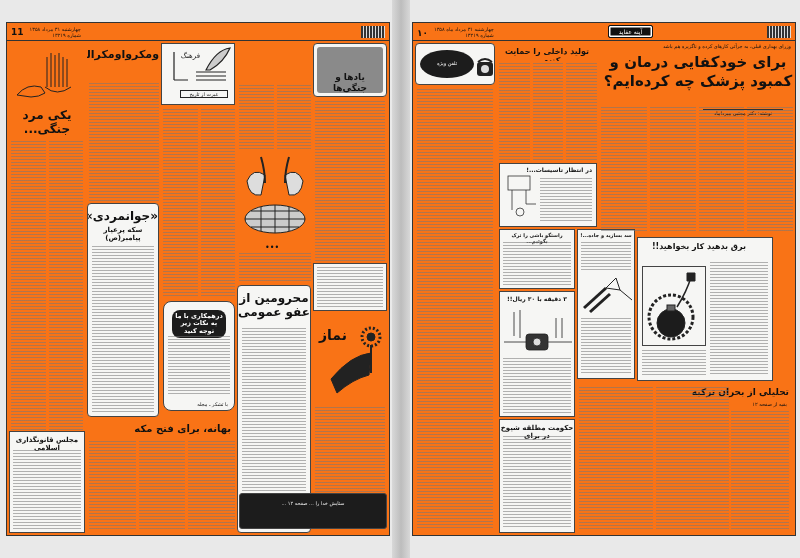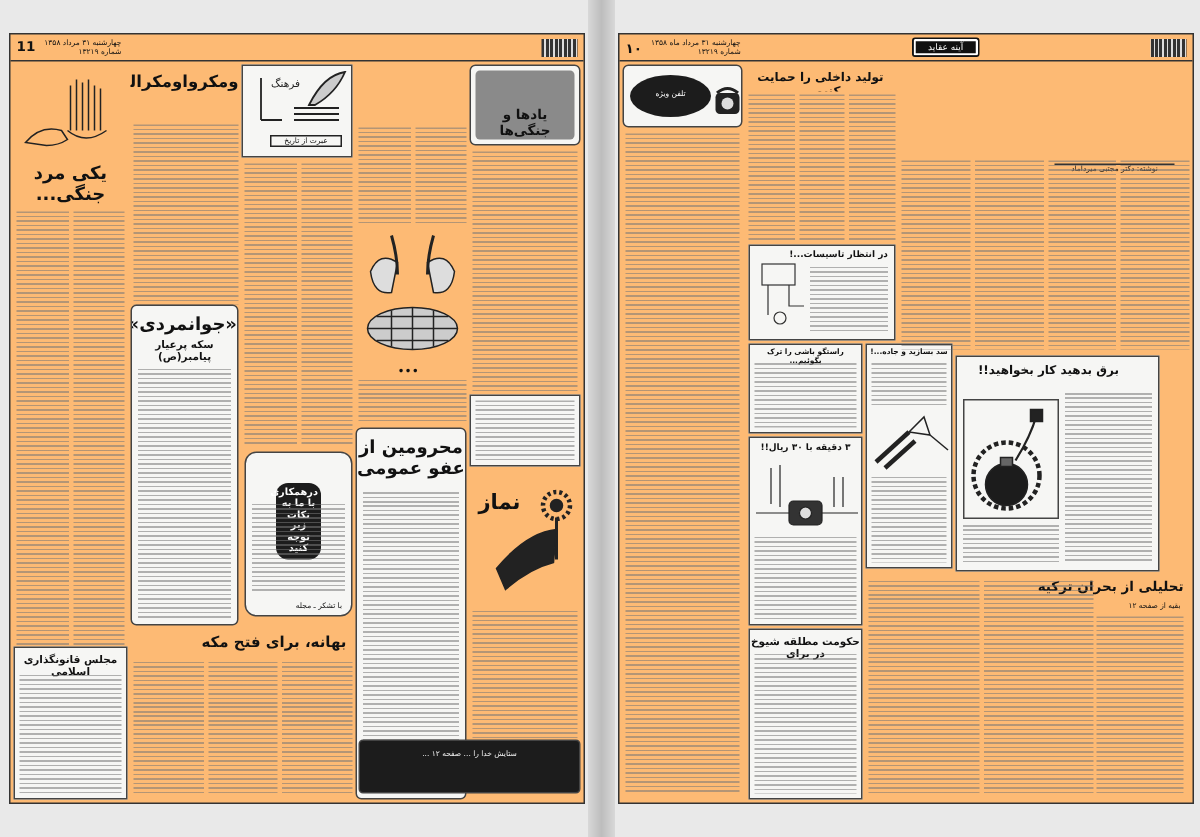--- a/index.html
+++ b/index.html
@@ -1,18 +1,18 @@
 <!DOCTYPE html>
 <html><head>
 <meta charset="utf-8">
 <style>
   * { box-sizing: border-box; margin: 0; padding: 0; }
   html, body { width: 800px; height: 558px; overflow: hidden; background: #e9e9e9; }
   body { position: relative; font-family: "DejaVu Sans", sans-serif; color: #111; }
-  .page { position: absolute; top: 22px; height: 514px; background: #fdba74; border: 1.5px solid #333; }
+  .page { position: absolute; top: 22px; height: 514px; background: #f97316; border: 1.5px solid #333; }
   .page.left { left: 6px; width: 384px; }
   .page.right { left: 412px; width: 384px; }
   .gutter { position: absolute; left: 392px; top: 0; width: 18px; height: 558px; background: linear-gradient(90deg,#d8d8d8,#bdbdbd 50%,#d8d8d8); }
   .masthead { position: absolute; left: 0; right: 0; top: 0; height: 18px; border-bottom: 1.5px solid #333; display: flex; align-items: center; justify-content: space-between; padding: 0 4px; font-size: 5px; }
   .pgnum { font-weight: bold; font-size: 9px; }
   .logo { width: 24px; height: 12px; background: repeating-linear-gradient(90deg,#333 0 2px,#ddd 2px 3px); }
   .hdr-label { background: #111; color: #fff; font-size: 6px; padding: 2px 10px; border-radius: 2px; border: 1.5px solid #111; box-shadow: inset 0 0 0 1.5px #fff; }
   .block { position: absolute; border: 1px solid #444; background: #f6f6f4; overflow: hidden; }
   .noborder { border: none; background: transparent; }
   .headline { direction: rtl; font-family: "DejaVu Sans", sans-serif; font-weight: bold; text-align: center; line-height: 1.15; }
@@ -98,21 +98,21 @@
       </svg>
     </div>
     <div style="position:absolute;left:18px;right:6px;top:46px;border:1px solid #222;text-align:center;" class="small">عبرت از تاریخ</div>
   </div>
   <div class="cols" style="left:156px;top:86px;width:72px;height:188px;">
     <div class="col"></div>
       <div class="col"></div>
   </div>
 
   <div class="block" style="left:156px;top:278px;width:72px;height:110px;border-radius:8px;">
-    <div class="darkbox headline" style="margin:20px;padding:3px 2px;font-size:6.5px;">درهمکاری با ما به نکات زیر توجه کنید</div>
+    <div class="darkbox headline" style="margin:8px;padding:3px 2px;font-size:6.5px;">درهمکاری با ما به نکات زیر توجه کنید</div>
     <div class="text" style="left:4px;right:4px;top:34px;bottom:14px;"></div>
     <div class="small" style="position:absolute;right:6px;bottom:3px;">با تشکر ـ مجله</div>
   </div>
 
   <div class="cols" style="left:232px;top:62px;width:72px;height:64px;">
     <div class="col"></div>
       <div class="col"></div>
   </div>
   <div class="illus" style="left:232px;top:128px;width:72px;height:90px;">
     <svg width="72" height="90" viewBox="0 0 72 90">
@@ -274,20 +274,24 @@
   <div class="block noborder" style="left:164px;top:360px;width:216px;height:150px;">
     <div class="headline" style="position:absolute;right:4px;top:4px;font-size:9px;">تحلیلی از بحران ترکیه</div>
     <div class="small" style="position:absolute;right:6px;top:18px;">بقیه از صفحه ۱۲</div>
     <div class="cols" style="left:2px;top:4px;width:150px;height:142px;">
       <div class="col"></div>
         <div class="col"></div>
     </div>
     <div class="text" style="right:4px;width:58px;top:28px;bottom:4px;"></div>
   </div>
 
+  <div class="block noborder" style="left:188px;top:20px;width:194px;height:60px;">
+    <div class="small" style="text-align:right;padding-right:4px;">وزرای بهداری قبلی، به جرأتی کارهای کرده و ناگزیره هم باشد</div>
+    <div class="headline" style="font-size:15px;margin-top:4px;line-height:1.25;">برای خودکفایی درمان و کمبود پزشک چه کرده‌ایم؟</div>
+  </div>
   <div class="small" style="position:absolute;left:290px;top:86px;width:80px;text-align:center;border-top:1px solid #333;">نوشته: دکتر مجتبی میرداماد</div>
   <div class="cols" style="left:188px;top:84px;width:192px;height:126px;">
     <div class="col"></div>
       <div class="col"></div>
       <div class="col"></div>
       <div class="col"></div>
   </div>
 </div>
 
 </body></html>

